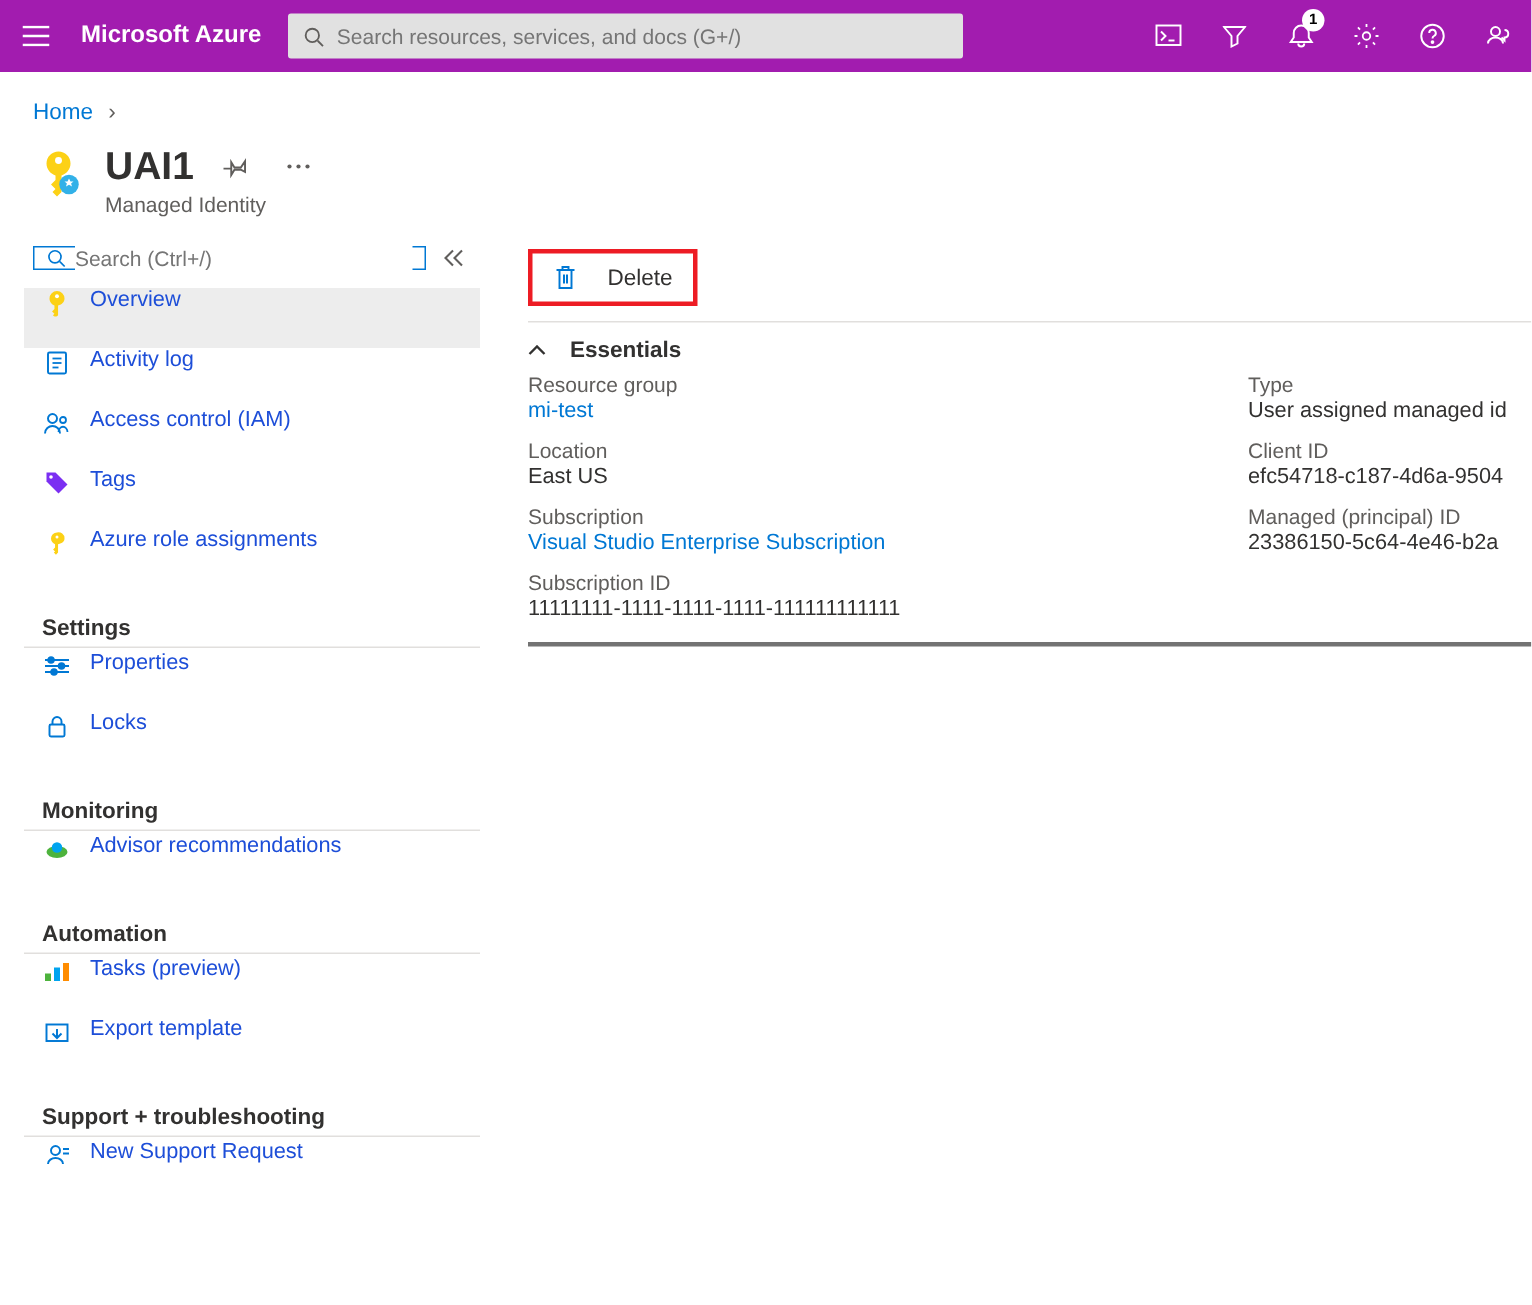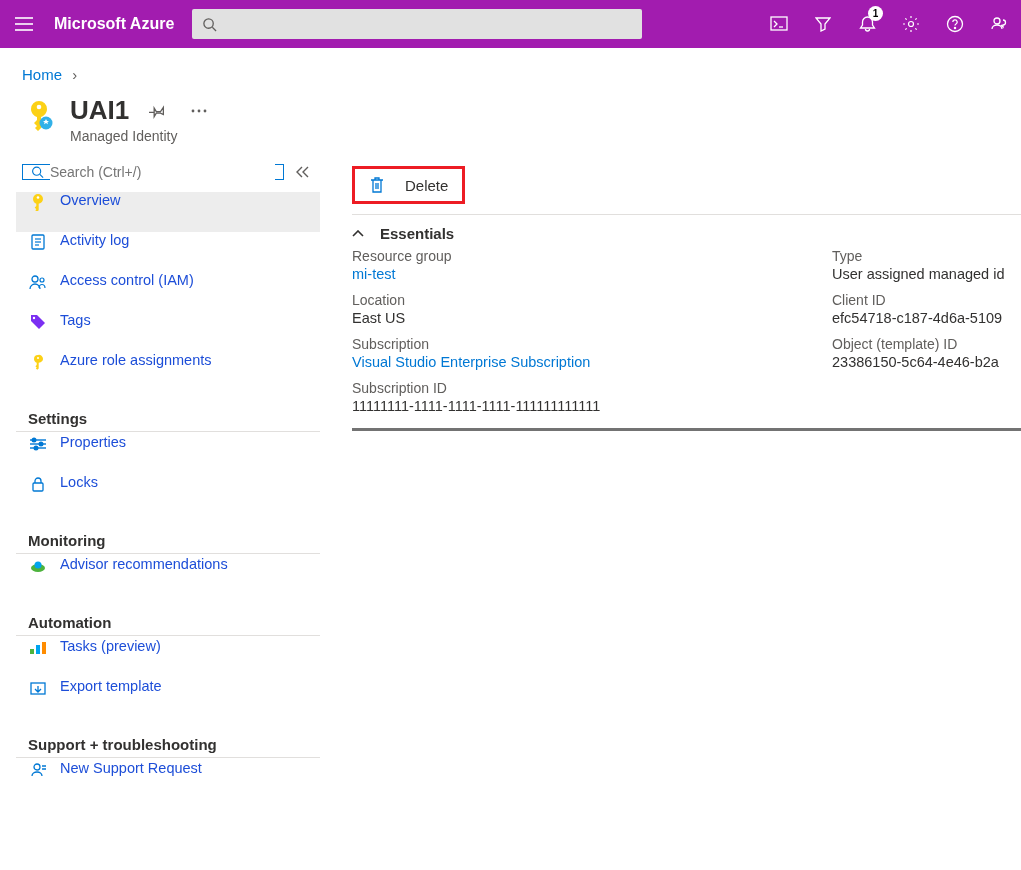--- a/index.html
+++ b/index.html
@@ -248,20 +248,21 @@
         <line x1="0" y1="7" x2="18" y2="7"></line>
         <line x1="0" y1="13" x2="18" y2="13"></line>
       </svg>
   </div>
   <div class="brand">Microsoft Azure</div>
   <div class="search-box">
     <svg width="15" height="15" viewBox="0 0 16 16" fill="none" stroke="#605e5c" stroke-width="1.4">
         <circle cx="7" cy="7" r="5"></circle>
         <line x1="11" y1="11" x2="15" y2="15"></line>
       </svg>
+    <input placeholder="Search resources, services, and docs (G+/)" style="">
   </div>
   <div class="topbar-spacer"></div>
   <div class="topbar-icons">
     <div class="ticon">
       <svg width="18" height="16" viewBox="0 0 18 16" fill="none" stroke="currentColor" stroke-width="1.3">
           <rect x="1" y="1" width="16" height="13"></rect>
           <path d="M4 5l3 3-3 3"></path>
           <line x1="9" y1="11" x2="13" y2="11"></line>
         </svg>
     </div>
@@ -496,28 +497,28 @@
       <div class="ess-cell">
         <div class="ess-label">Type</div>
         <div class="ess-val">User assigned managed id</div>
       </div>
       <div class="ess-cell">
         <div class="ess-label">Location</div>
         <div class="ess-val">East US</div>
       </div>
       <div class="ess-cell">
         <div class="ess-label">Client ID</div>
-        <div class="ess-val">efc54718-c187-4d6a-5109</div>
+        <div class="ess-val">efc54718-c187-4d6a-9504</div>
       </div>
       <div class="ess-cell">
         <div class="ess-label">Subscription</div>
         <div class="ess-val link">Visual Studio Enterprise Subscription</div>
       </div>
       <div class="ess-cell">
-        <div class="ess-label">Object (template) ID</div>
+        <div class="ess-label">Managed (principal) ID</div>
         <div class="ess-val">23386150-5c64-4e46-b2a</div>
       </div>
       <div class="ess-cell full-row">
         <div class="ess-label">Subscription ID</div>
         <div class="ess-val">11111111-1111-1111-1111-111111111111</div>
       </div>
     </div>
   </div>
 </div>
 

